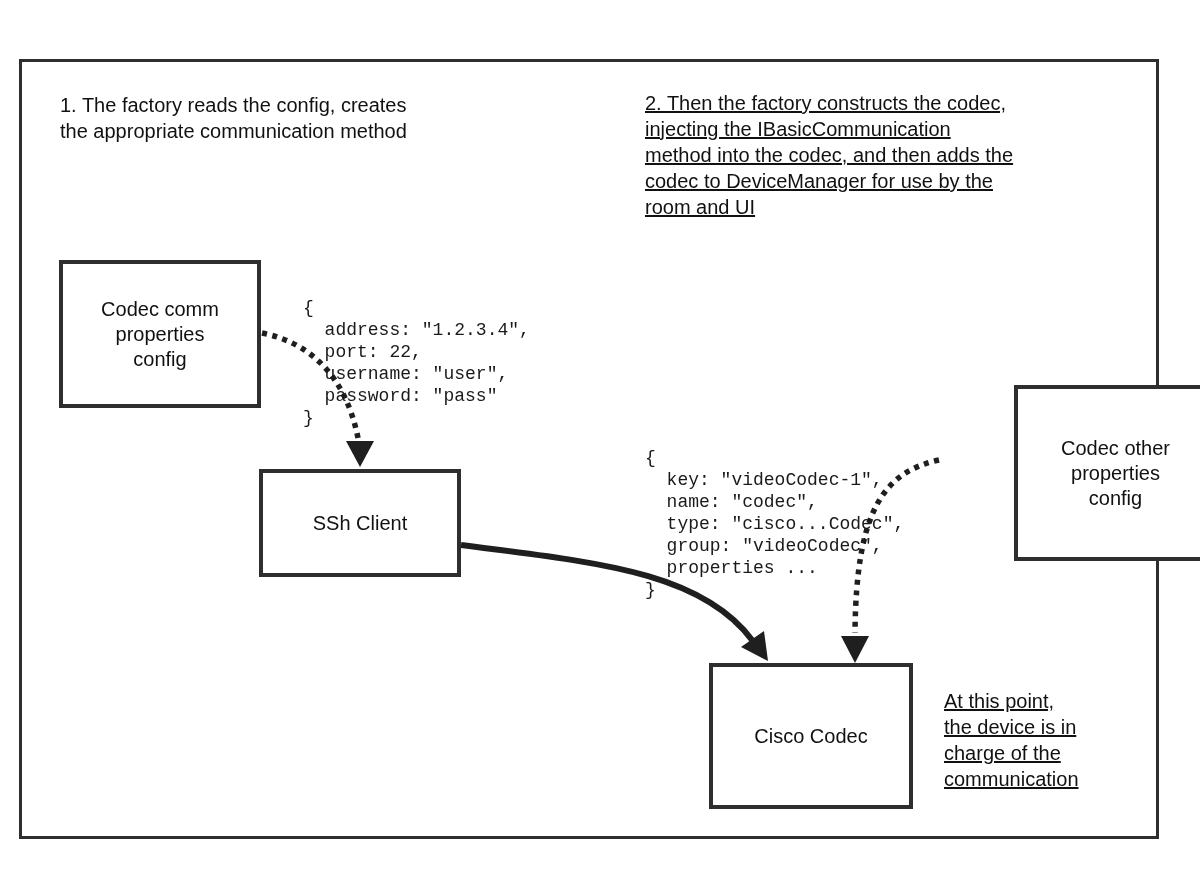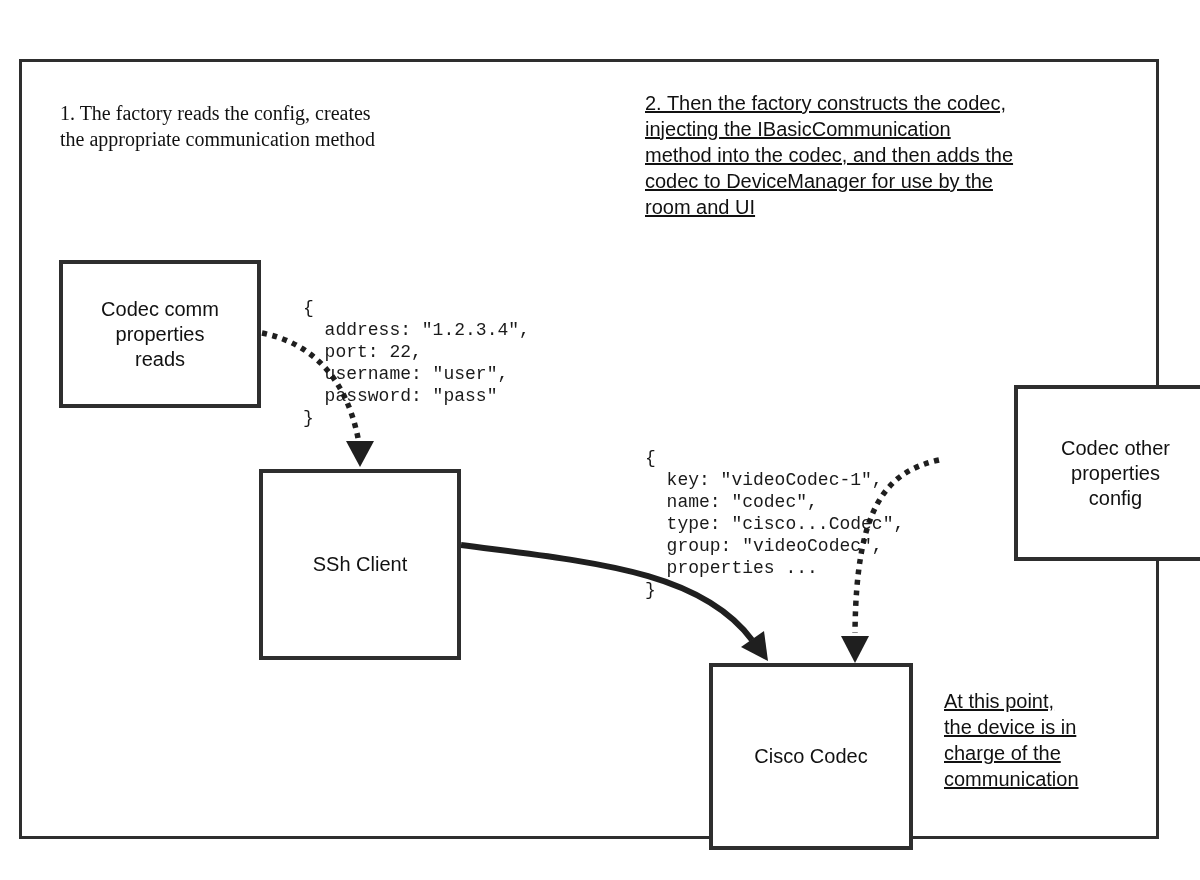--- a/index.html
+++ b/index.html
@@ -11,25 +11,25 @@
   .frame {
     position: absolute; left: 19px; top: 59px; width: 1140px; height: 780px;
     border: 3px solid #2e2e2e; box-sizing: border-box; background: transparent;
   }
   .node {
     position: absolute; border: 4px solid #2e2e2e; background: #ffffff;
     box-sizing: border-box; display: flex; align-items: center; justify-content: center;
     text-align: center; font-size: 20px; line-height: 25px; white-space: pre-line;
   }
   #box-codec-comm  { left: 59px;  top: 260px; width: 202px; height: 148px; }
-  #box-ssh         { left: 259px; top: 469px; width: 202px; height: 191px; }
+  #box-ssh         { left: 259px; top: 469px; width: 202px; height: 108px; }
   #box-codec-other { left: 966px; top: 385px; width: 203px; height: 176px; margin-left: 48px; }
-  #box-cisco       { left: 709px; top: 663px; width: 204px; height: 187px; justify-content: center; }
+  #box-cisco       { left: 709px; top: 663px; width: 204px; height: 146px; justify-content: center; }
   .note { position: absolute; font-size: 20px; line-height: 26px; white-space: pre-line; }
-  #note-step1  { left: 60px;  top: 100px; font-family: Liberation Serif, serif; }
+  #note-step1  { left: 60px;  top: 92px; }
   #note-step2  { left: 645px; top: 90px; text-decoration: underline; }
   #note-result { left: 944px; top: 688px; text-decoration: underline; }
   .code {
     position: absolute; margin: 0;
     font-family: "Liberation Mono", "DejaVu Sans Mono", monospace;
     font-size: 18px; line-height: 22px; white-space: pre; color: #1a1a1a;
   }
   #code-comm  { left: 303px; top: 297px; }
   #code-codec { left: 645px; top: 447px; }
   svg.arrows { position: absolute; left: 0; top: 0; pointer-events: none; }
@@ -78,21 +78,21 @@
   key: "videoCodec-1",
   name: "codec",
   type: "cisco...Codec",
   group: "videoCodec",
   properties ...
 }</pre>
 
   <div class="node" id="box-codec-comm">
     <span>Codec comm
 properties
-reads</span>
+config</span>
   </div>
   <div class="node" id="box-ssh">
     <span>SSh Client</span>
   </div>
   <div class="node" id="box-codec-other">
     <span>Codec other
 properties
 config</span>
   </div>
   <div class="node" id="box-cisco">

